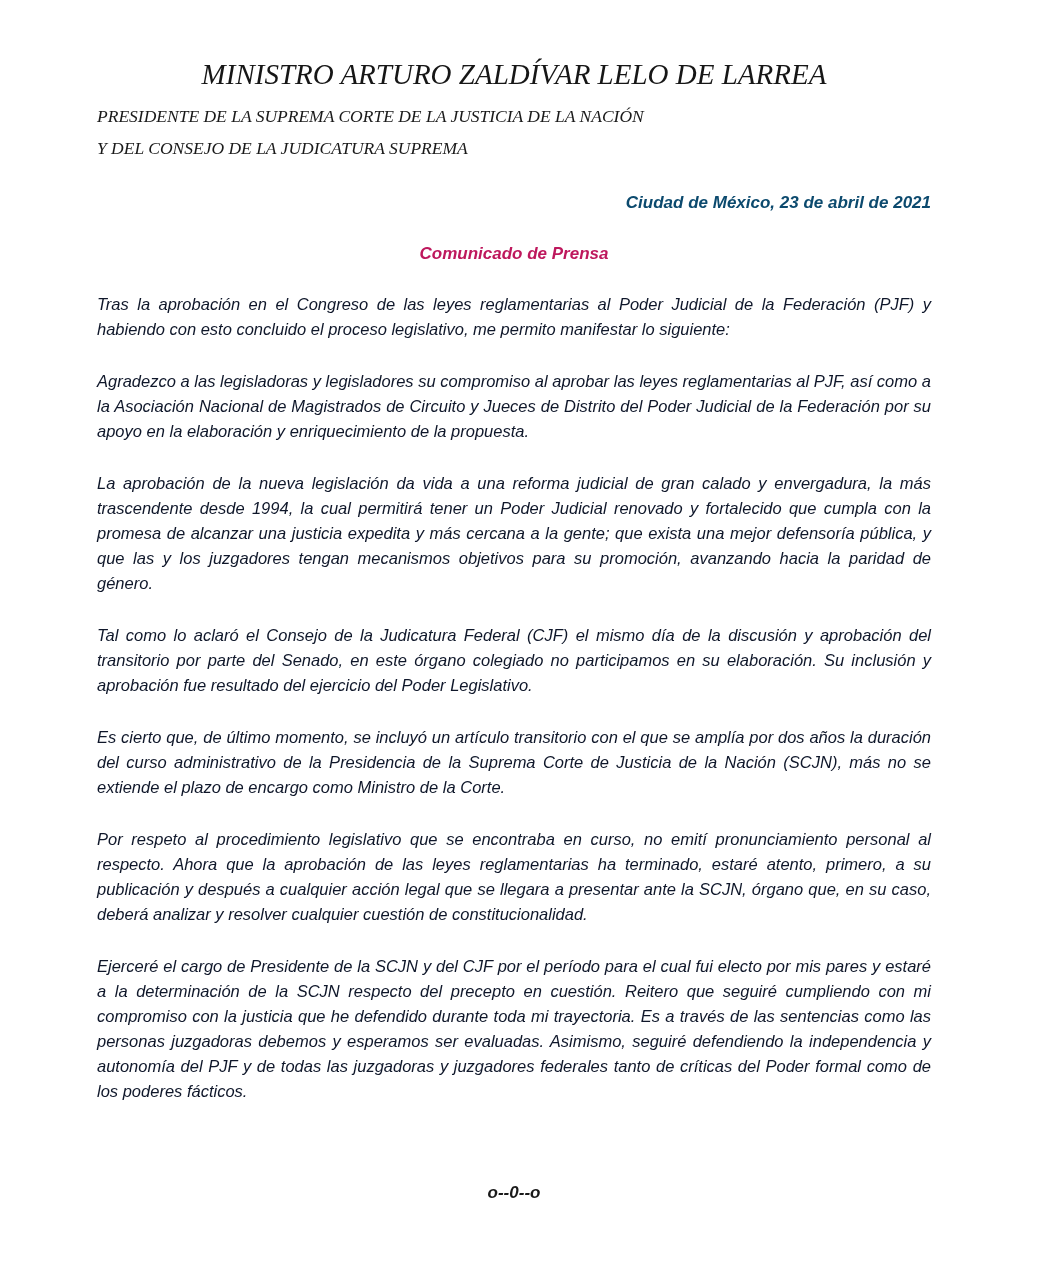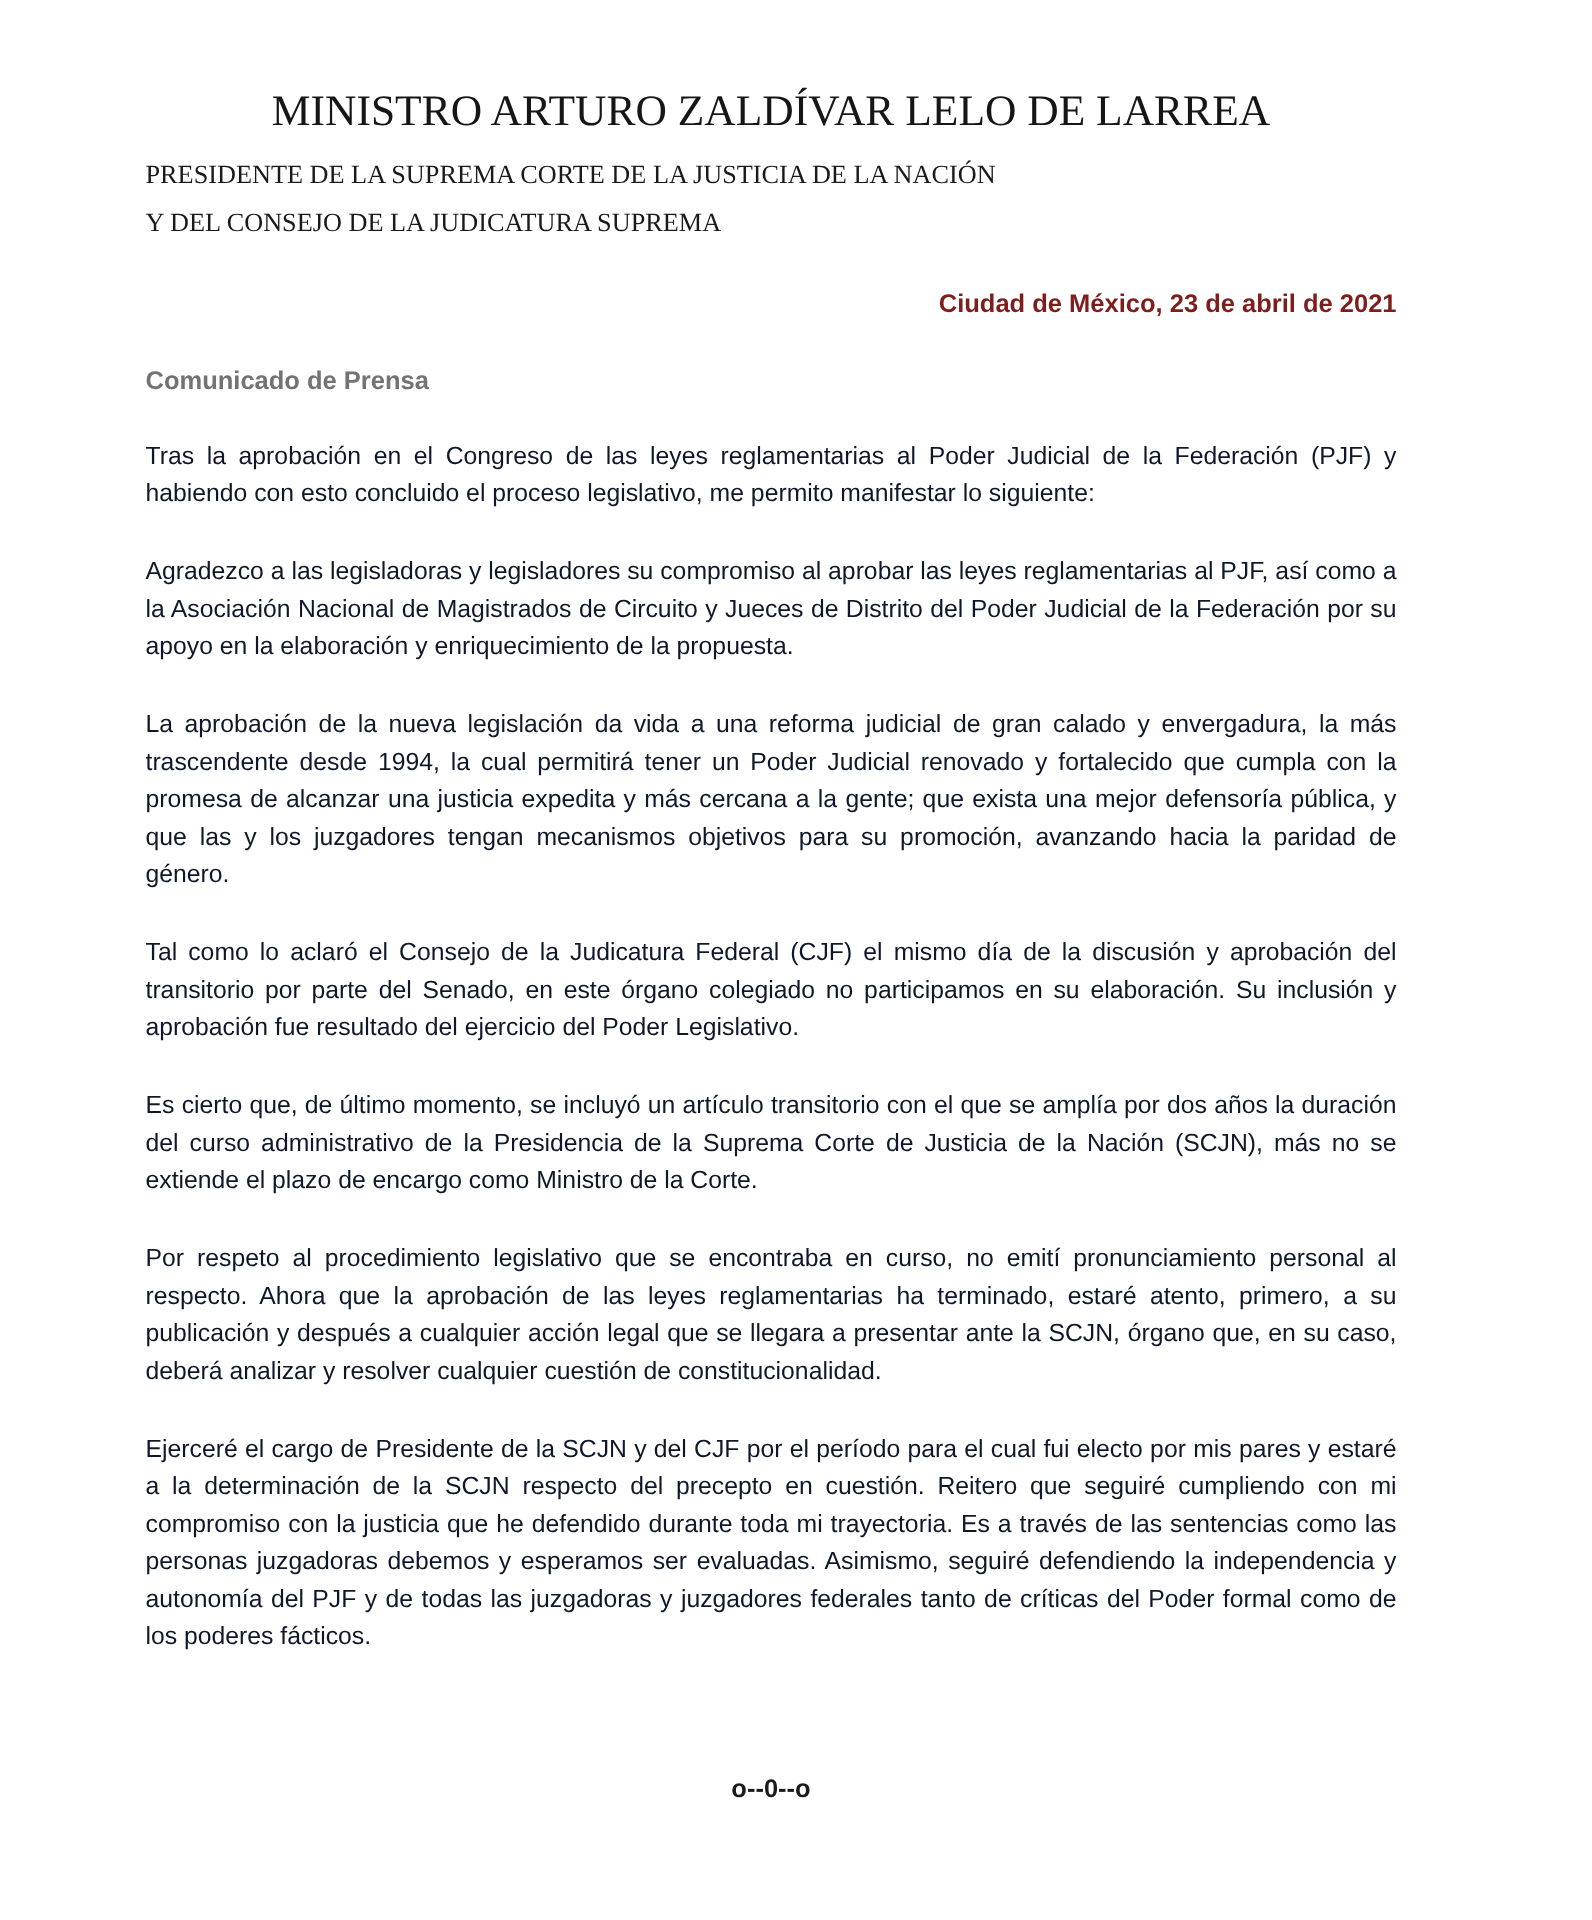--- a/index.html
+++ b/index.html
@@ -13,20 +13,21 @@
     overflow: hidden;
     color: #1e1e1e;
     font-family: "Liberation Sans", sans-serif;
   }
   .page {
     box-sizing: border-box;
     width: 1061px;
     height: 1280px;
     padding: 56px 130px 0 97px;
     background: #ffffff;
+    font-style: italic;
   }
   
   .doc-title {
     margin: 0;
     text-align: center;
     font-family: "Liberation Serif", serif;
     font-weight: normal;
     font-size: 29px;
     line-height: 36px;
     letter-spacing: 0px;
@@ -39,29 +40,30 @@
     font-size: 17.5px;
     line-height: 32px;
     color: #1a1a1a;
   }
   .dateline {
     margin-top: 26px;
     text-align: right;
     font-weight: bold;
     font-size: 17px;
     line-height: 25px;
-    color: #7f1d1d;
+    color: #0c4a6e;
   }
   
   .press-heading {
     margin-top: 26px;
+    text-align: center;
     font-weight: bold;
     font-size: 17px;
     line-height: 25px;
-    color: #737373;
+    color: #be185d;
   }
   .doc-body {
     margin-top: 26px;
   }
   .doc-body p {
     margin: 0 0 27px 0;
     font-size: 16.5px;
     line-height: 25px;
     text-align: justify;
     color: #0f172a;

